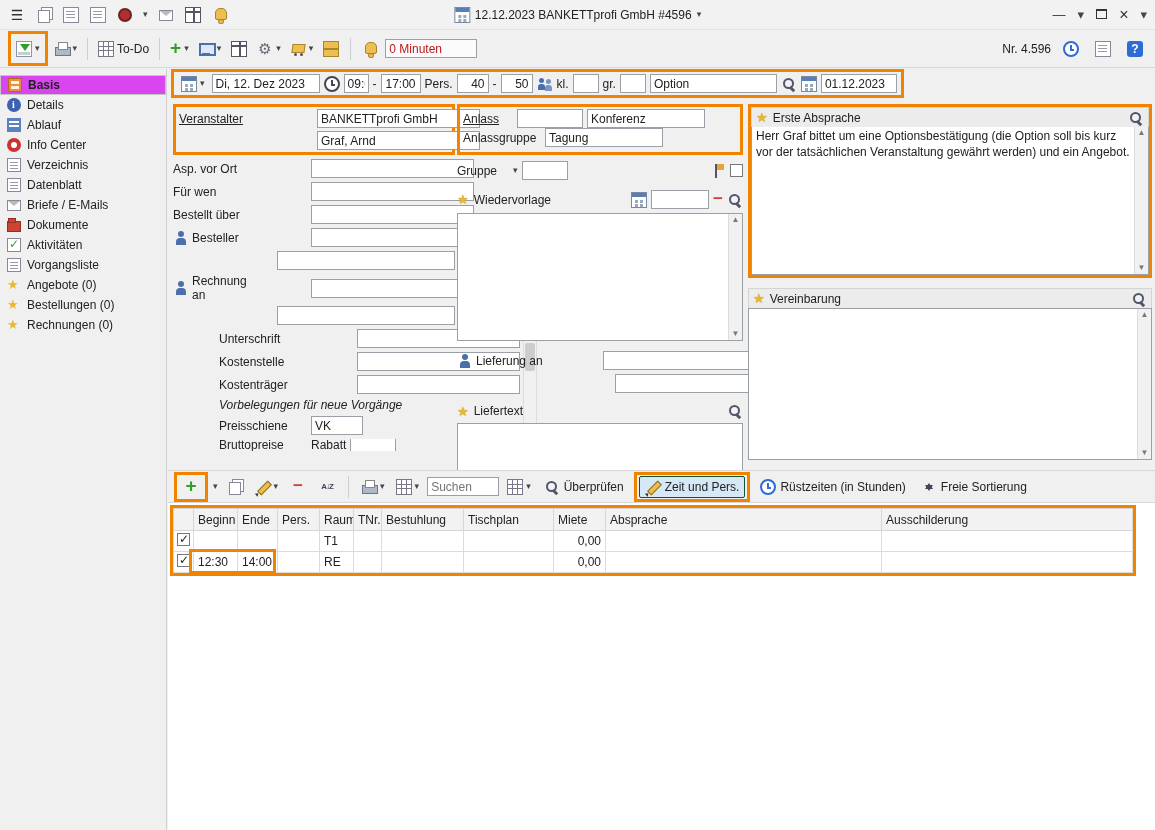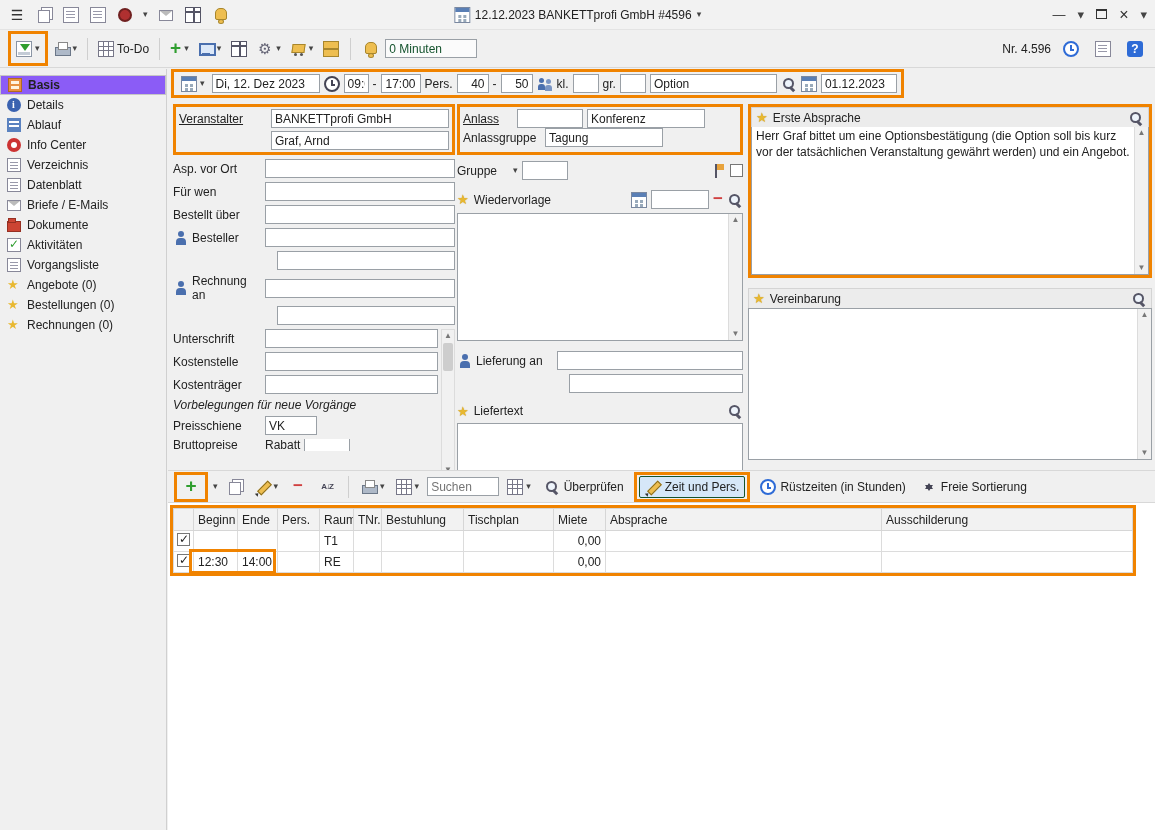--- a/index.html
+++ b/index.html
@@ -3,21 +3,21 @@
 <meta charset="utf-8">
 <style>
   * { box-sizing: border-box; margin: 0; padding: 0; }
   html,body { width:1155px; height:830px; }
   body { font-family:"Liberation Sans","DejaVu Sans",sans-serif; font-size:12px; color:#222; background:#f0f0f0; overflow:hidden; }
   .window { position:relative; width:1155px; height:830px; background:#f0f0f0; }
 
   
   .hl { border:3px solid #f08300; }
   .fld { height:19px; border:1px solid #9aa0a6; background:#fff; font:12px "Liberation Sans",sans-serif; padding:0 3px; color:#222; }
-  .fld:disabled { background:#fbfbfb; color:#14532d; }
+  .fld:disabled { background:#fbfbfb; color:#b91c1c; }
   .caret { font-size:9px; color:#444; line-height:1; }
   .sep { width:1px; height:22px; background:#cfcfcf; margin:0 4px; flex:none; }
   .lbl { white-space:nowrap; }
   .und { text-decoration:underline; }
   .it { font-style:italic; }
   .star { color:#e8b830; font-size:13px; line-height:1; text-shadow:0 0 1px #b78a1d; }
   .cb { width:13px; height:13px; border:1px solid #777; background:#fff; display:inline-block; position:relative; flex:none; }
   .cb.checked::before { content:"✓"; position:absolute; left:1px; top:-2px; font-size:12px; color:#222; font-weight:bold; }
   .vscroll { width:14px; background:#f1f1f1; border:1px solid #dcdcdc; display:flex; flex-direction:column; align-items:center; justify-content:space-between; flex:none; }
   .vscroll .arr { font-size:8px; color:#777; line-height:12px; }
@@ -88,21 +88,21 @@
   .toolbar { height:38px; display:flex; align-items:center; padding:0 8px; gap:3px; background:#f0f0f0; border-bottom:1px solid #d8d8d8; }
   .tbtn { height:27px; min-width:24px; display:flex; align-items:center; justify-content:center; gap:3px; padding:0 3px; border-radius:2px; }
   .hl-save { display:flex; align-items:center; padding:1px 2px; }
 
   
   .sidebar { position:absolute; top:69px; left:0; width:167px; bottom:0; background:#f0f0f0; border-right:1px solid #d0d0d0; padding-top:6px; }
   .main { position:absolute; top:69px; left:168px; right:0; bottom:0; background:#f0f0f0; }
 
   
   .sitem { height:20px; display:flex; align-items:center; gap:6px; padding-left:7px; cursor:default; }
-  .sitem.sel { background:#8b5cf6; border:1px solid #c6c6c6; font-weight:bold; }
+  .sitem.sel { background:#d946ef; border:1px solid #c6c6c6; font-weight:bold; }
   .si { width:14px; height:14px; flex:none; position:relative; display:inline-block; }
   .si-basis { background:#e89040; border:1px solid #b06a20; }
   .si-basis::before { content:""; position:absolute; left:2px; top:2px; right:2px; height:3px; background:#fff3e0; box-shadow:0 5px 0 #fff3e0; }
   .si-details { background:#3a62b0; border-radius:50%; }
   .si-details::before { content:"i"; position:absolute; left:5px; top:0; color:#fff; font:bold 10px/14px "Liberation Serif",serif; }
   .si-ablauf { background:#5a82c0; }
   .si-ablauf::before { content:""; position:absolute; left:2px; top:3px; right:2px; height:2px; background:#fff; box-shadow:0 4px 0 #fff; }
   .si-info { background:#cc3333; border-radius:50%; }
   .si-info::before { content:""; position:absolute; left:4px; top:4px; width:6px; height:6px; border-radius:50%; background:#fff; }
   .si-sheet { background:#fff; border:1px solid #889; }
@@ -121,21 +121,21 @@
 
   
   .formarea { position:absolute; top:29px; left:0; right:0; height:372px; }
   .col { position:absolute; top:6px; }
   .col-left  { left:5px;  width:282px; }
   .col-mid   { left:289px; width:286px; }
   .col-right { left:580px; width:404px; }
   .frow { display:flex; align-items:center; gap:4px; margin-bottom:4px; }
   .frow .lab { width:88px; flex:none; }
   .frow .lab.ic2 { display:flex; align-items:center; gap:3px; }
-  .grow { flex:1; }
+  .grow { flex:1;margin-left:46px; }
   .hdr { display:flex; align-items:center; gap:5px; margin:10px 0 4px 0; }
   .tarea { background:#fff; border:1px solid #9aa0a6; display:flex; }
   .tarea .txt { flex:1; padding:2px 4px; line-height:1.32; }
   .panel-hdr { height:20px; display:flex; align-items:center; gap:5px; padding:0 4px; background:#ececec; border:1px solid #d4d4d4; border-bottom:none; }
   .rpanel { background:#fff; }
 
   
   .btoolbar { position:absolute; top:401px; left:0; right:0; height:33px; display:flex; align-items:center; gap:5px; padding:0 6px; background:#f0f0f0; border-top:1px solid #d8d8d8; border-bottom:1px solid #d8d8d8; }
   .btn-lbl { display:flex; align-items:center; gap:4px; padding:2px 5px; border-radius:2px; }
   .btn-zeit { background:#d6e7f8; border:1px solid #14532d; }

